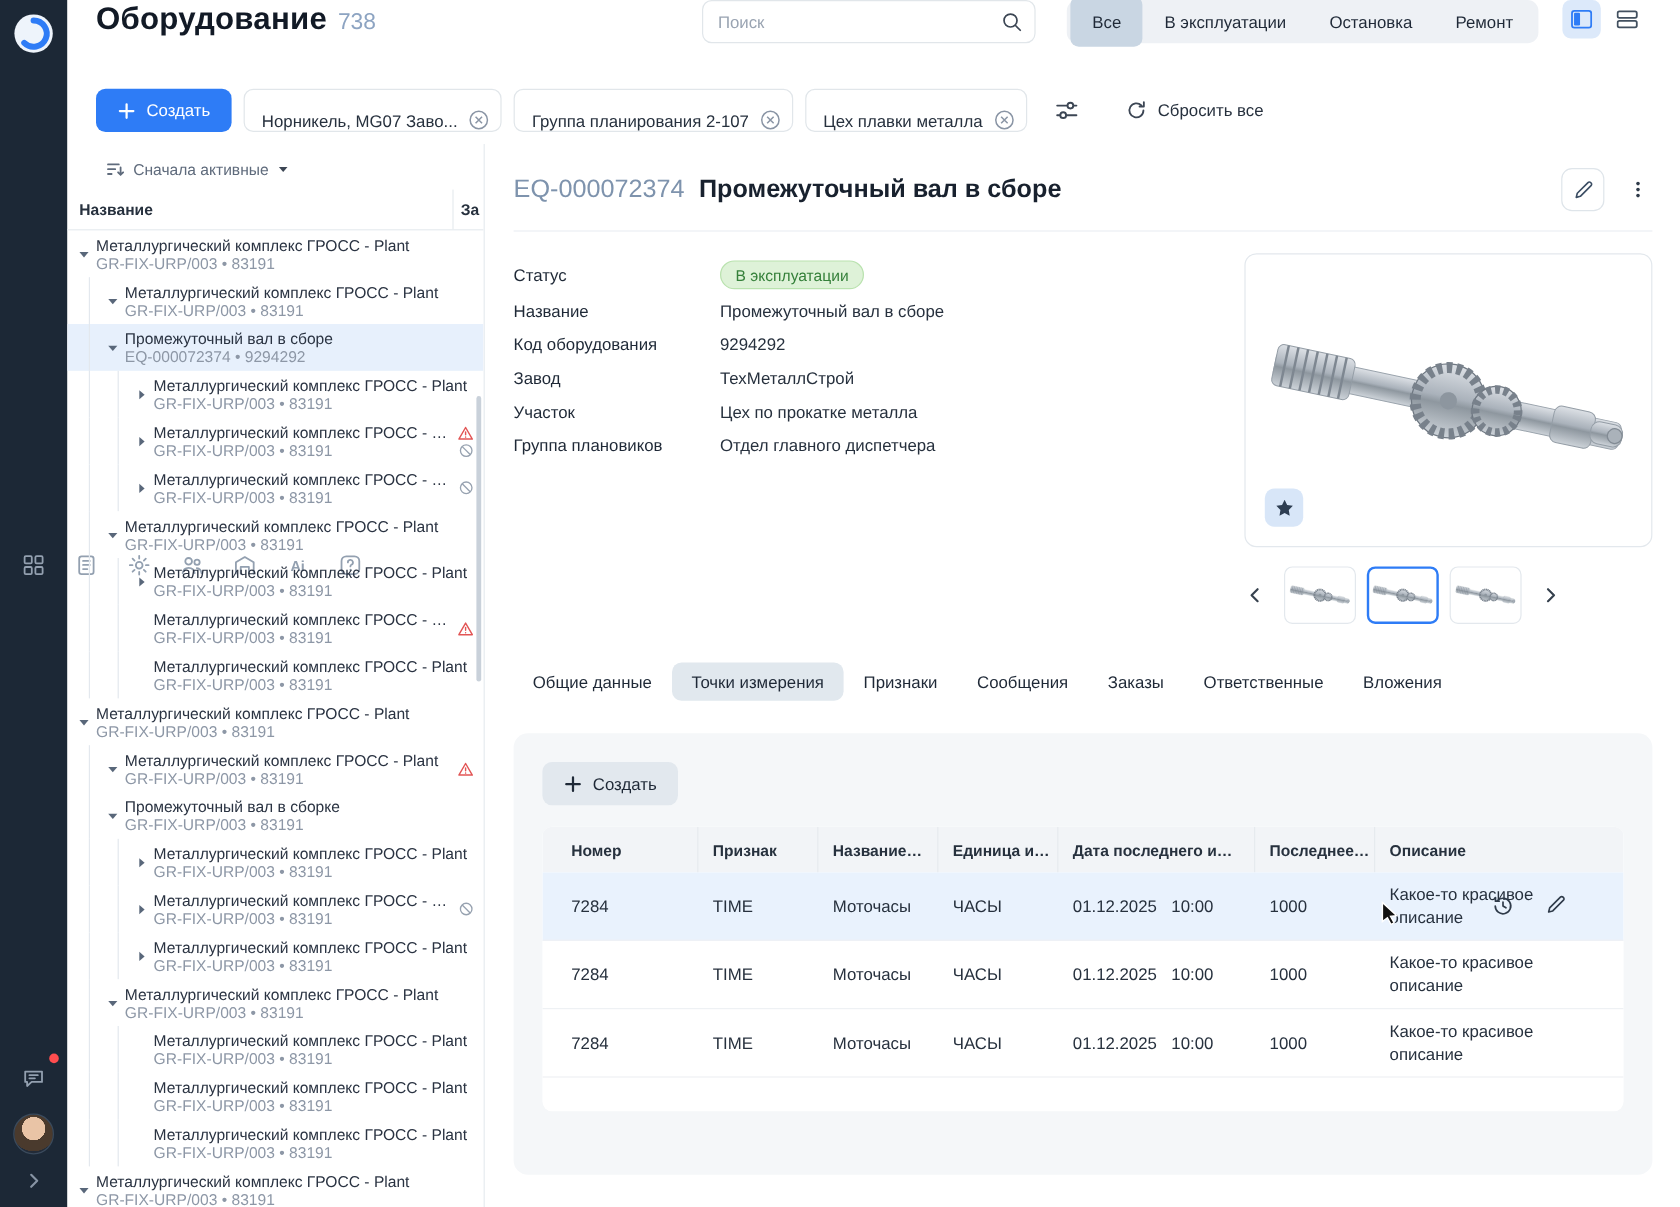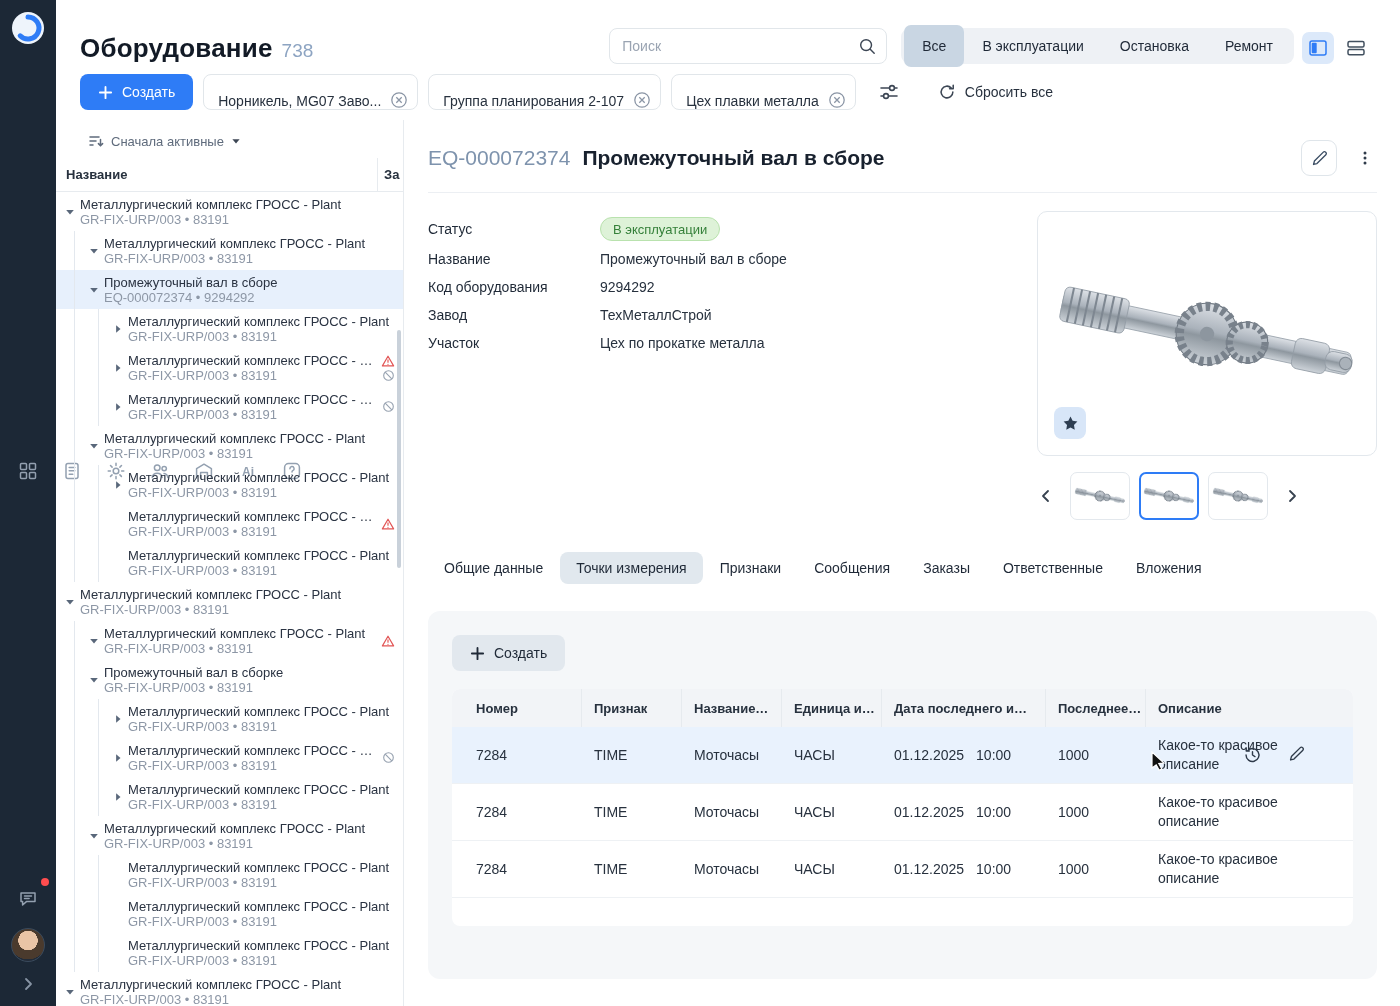--- a/index.html
+++ b/index.html
@@ -15,21 +15,21 @@
   .sidebar-bottom{display:flex;flex-direction:column;align-items:center;gap:14px}
   .chat-wrap{position:relative;display:flex}
   .badge-dot{position:absolute;top:-3px;right:-3px;width:8px;height:8px;border-radius:50%;background:#ff4d4f}
   .avatar{width:34px;height:34px;border-radius:50%;border:1px solid #3a4a5c;cursor:pointer;
     background:radial-gradient(circle at 50% 36%,#e9c4a6 0 37%,#4a3a2d 38% 72%,#222b38 73%)}
   .collapse-btn{border:none;background:transparent;cursor:pointer;display:flex}
 
   
   .page{flex:1;display:flex;flex-direction:column;min-width:0}
 
-  .topbar{height:64px;display:flex;align-items:flex-end;padding:0 28px 0 24px;gap:0}
+  .topbar{height:64px;display:flex;align-items:flex-start;padding:0 28px 0 24px;gap:12px}
   .title-wrap{display:flex;align-items:baseline;gap:9px}
   .page-title{font-size:26px;font-weight:bold;color:#121a26;letter-spacing:.2px}
   .count{font-size:19px;color:#8da4c2}
   .search{width:278px;height:36px;border:1px solid #e1e6ea;border-radius:8px;display:flex;align-items:center;padding:0 10px 0 12px;margin-left:auto;background:#fff}
   .search input{border:none;outline:none;flex:1;font-size:14px;font-family:inherit;color:#27313e;background:transparent}
   .search input::placeholder{color:#9aa4b2}
   .segs{display:flex;background:#eef1f5;border-radius:9px;padding:3px;height:36px;align-items:center;margin-left:14px}
   .seg{border:none;background:transparent;font-size:14px;color:#1f2937;padding:0 18px;height:42px;border-radius:7px;cursor:pointer;font-family:inherit;white-space:nowrap}
   .seg.active{background:#c9d6e3}
   .toggles{display:flex;gap:6px;margin-left:8px}
@@ -705,20 +705,24 @@
                 <span class="flabel">Код оборудования</span>
                 <span class="fvalue">9294292</span>
               </div>
               <div class="frow">
                 <span class="flabel">Завод</span>
                 <span class="fvalue">ТехМеталлСтрой</span>
               </div>
               <div class="frow">
                 <span class="flabel">Участок</span>
                 <span class="fvalue">Цех по прокатке металла</span>
+              </div>
+              <div class="frow">
+                <span class="flabel">Группа плановиков</span>
+                <span class="fvalue">Отдел главного диспетчера</span>
               </div>
             </div>
           <div class="media">
             <div class="photo-card">
               <svg width="308" height="154">
                   <use href="#shaft-sym" width="308" height="154"></use>
                 </svg>
               <button class="star-btn">
                 <span style="display:flex">
                   <svg width="17" height="17" viewBox="0 0 20 20" fill="#2e3e52">

